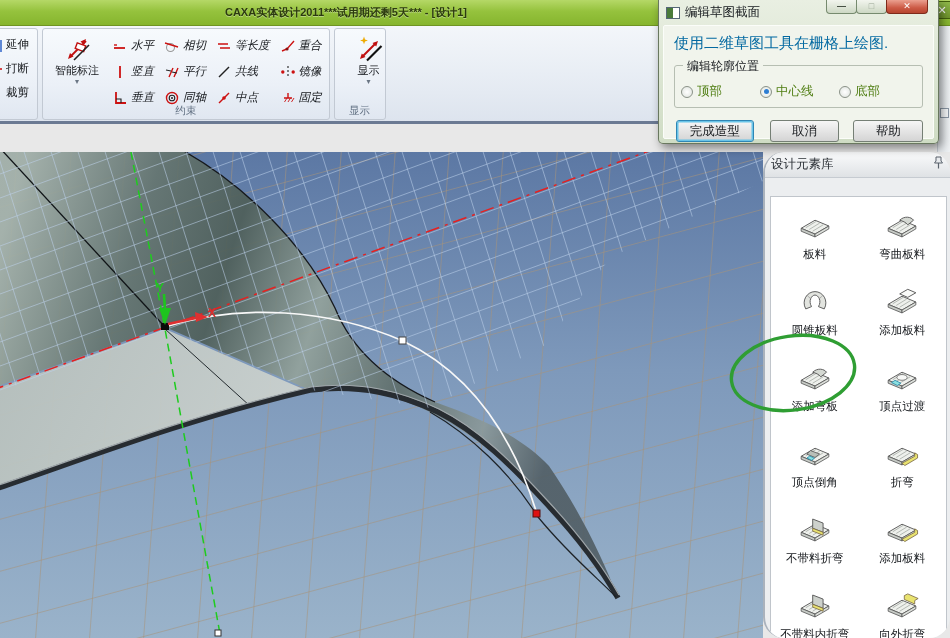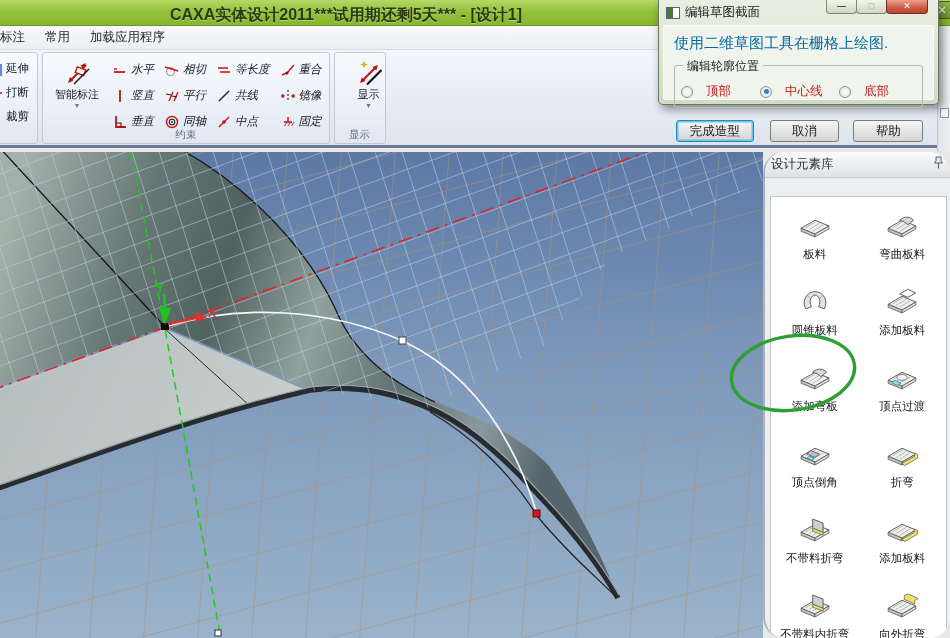--- a/index.html
+++ b/index.html
@@ -2,21 +2,21 @@
 <html><head>
 <meta charset="utf-8">
 <style>
   * { margin:0; padding:0; box-sizing:border-box; }
   html,body { width:950px; height:638px; overflow:hidden; }
   body { font-family:"Liberation Sans","DejaVu Sans",sans-serif; position:relative; background:#e8e8e8; }
   .app { position:absolute; inset:0; width:950px; height:638px; overflow:hidden; }
 
   
   .titlebar { position:relative; height:26px; background:linear-gradient(#b5d867,#95c23d 45%,#86b52e); border-bottom:1px solid #6f9423; }
-  .title-text { position:absolute; left:0; width:660px; text-align:center; top:5px; font-size:16px; color:#2c3a10; font-weight:bold; text-shadow:0 1px 0 rgba(255,255,255,.35); white-space:nowrap;padding-left:32px; }
+  .title-text { position:absolute; left:0; width:660px; text-align:center; top:5px; font-size:11px; color:#2c3a10; font-weight:bold; text-shadow:0 1px 0 rgba(255,255,255,.35); white-space:nowrap;padding-left:32px; }
   .main-close { position:absolute; right:-3px; top:1px; width:22px; height:18px; background:linear-gradient(#8fb94a,#6f942c); border:1px solid #44610e; border-radius:3px; color:#fff; font-size:11px; font-weight:bold; text-align:center; line-height:16px; }
 
   
   .menubar { height:24px; background:linear-gradient(#f8f9fa,#ecEef0); border-bottom:1px solid #d7dbe0; display:flex; align-items:center; }
   .menu-tab { font-size:12.5px; color:#1d2126; padding:3px 10px; white-space:nowrap; }
   .menu-tab:first-child { margin-left:-10px; }
 
   
   .ribbon { position:relative; height:98px; background:linear-gradient(#f3f6fa,#e4eaf2 70%,#dde4ee); border-bottom:3px solid #6b7a93; display:flex; align-items:flex-start; }
   .rgroup { position:relative; height:92px; margin:2px 2px 0 2px; border:1px solid #c2c9d3; border-radius:3px; background:linear-gradient(#f7fafd,#ebf0f7 62%,#e0e7f1); padding:3px 4px 14px 4px; }
@@ -43,33 +43,33 @@
   .panel { position:absolute; left:763px; top:152px; width:187px; height:486px; background:#eceef0; border-left:2px solid #aab2bc; overflow:hidden;border-radius:21px; }
   .panel-header { height:26px; background:linear-gradient(#fafbfc,#dfe2e5); border-bottom:1px solid #c6cbd1; display:flex; align-items:center; padding:0 6px; }
   .panel-title { font-size:12.5px; color:#2a2f35; flex:1; }
   .panel-body { position:absolute; left:5px; right:3px; top:44px; bottom:0; background:#ffffff; border:1px solid #c0c5cb; border-bottom:none; padding-top:6px; }
   .lib-grid { display:grid; grid-template-columns:1fr 1fr; }
   .lib-item { height:76px; display:flex; flex-direction:column; align-items:center; justify-content:flex-start; padding-top:8px; }
   .lib-item svg { width:40px; height:30px; }
   .lib-label { font-size:11.5px; color:#15181c; text-align:center; line-height:13px; max-width:72px; margin-top:3px; word-break:break-all; }
 
   
-  .dialog { position:absolute; left:658px; top:0; width:281px; height:105px; background:linear-gradient(#e9efe2,#cfdcc4); border:1px solid #69785f; border-top:none; border-radius:0 0 5px 5px; box-shadow:3px 4px 10px rgba(0,0,0,.45); z-index:50; }
+  .dialog { position:absolute; left:658px; top:0; width:281px; height:144px; background:linear-gradient(#e9efe2,#cfdcc4); border:1px solid #69785f; border-top:none; border-radius:0 0 5px 5px; box-shadow:3px 4px 10px rgba(0,0,0,.45); z-index:50; }
   .dlg-titlebar { height:25px; display:flex; align-items:center; padding:0 7px; }
   .dlg-title { font-size:12.5px; color:#14181c; margin-left:5px; }
   .dlg-winbtns { position:absolute; top:0; right:10px; display:flex; }
   .winbtn { width:31px; height:14px; border:1px solid #768a6e; border-top:none; border-radius:0 0 4px 4px; background:linear-gradient(#f2f5ee,#cdd8c4); color:#3a4438; font-size:9px; font-weight:bold; text-align:center; line-height:12px; margin-left:-1px; }
   .winbtn.max { color:#9aa694; }
   .winbtn.close { width:42px; background:linear-gradient(#eba08f,#cc5a45 60%,#b64530); border-color:#7e2a1a; color:#fff; }
   .dlg-body { position:absolute; left:4px; right:4px; top:25px; bottom:4px; background:#f1f4ec; border:1px solid #fbfdf9; border-radius:2px; padding:8px 10px 0 10px; }
   .dlg-intro { font-size:15px; color:#0369a1; }
   .groupbox { position:relative; border:1px solid #b6beb2; border-radius:3px; margin-top:12px; padding:17px 4px 7px 6px; }
   .groupbox-label { position:absolute; top:-8px; left:8px; background:#f1f4ec; padding:0 4px; font-size:12px; color:#15181c; }
   .radio-row { display:flex; }
-  .radio-item { display:flex; align-items:center; gap:13px; font-size:12.5px; color:#b91c1c; }
+  .radio-item { display:flex; align-items:center; gap:4px; font-size:12.5px; color:#4d7c0f; }
   .radio-dot { width:12px; height:12px; border-radius:50%; border:1px solid #8a9288; background:radial-gradient(#ffffff,#dde2dc); position:relative; }
   .radio-dot.on::after { content:""; position:absolute; left:2.5px; top:2.5px; width:5px; height:5px; border-radius:50%; background:#2d7dd2; }
   .dlg-buttons { display:flex; margin-top:12px; }
   .btn { height:22px; background:linear-gradient(#f6f6f6,#e5e5e5 50%,#d4d4d4); border:1px solid #757f75; border-radius:3px; font-size:12.5px; color:#15181c; text-align:center; line-height:20px; }
   .btn.default { border:1px solid #2f86b5; box-shadow:0 0 0 1.5px #69c4e8 inset; }
 
   
   .rightstrip { position:absolute; left:937px; top:26px; width:13px; height:126px; background:linear-gradient(90deg,#dfe3e7,#eef1f3); border-left:1px solid #c2c8cf; z-index:10; }
   .rightstrip .mini { position:absolute; left:2px; top:82px; width:9px; height:10px; background:#f4f6f8; border:1px solid #8a96a4; }
 
@@ -78,25 +78,20 @@
 </head>
 <body>
 
 <div class="app">
 
   <div class="titlebar">
     <div class="title-text">CAXA实体设计2011***试用期还剩5天*** - [设计1]</div>
     <div class="main-close">✕</div>
   </div>
 
-  <div class="menubar">
-    <div class="menu-tab">标注</div>
-    <div class="menu-tab">常用</div>
-    <div class="menu-tab">加载应用程序</div>
-  </div>
 
   <div class="ribbon">
     <div class="rgroup g-edit">
       <div class="edit-rows" id="edit-rows">
           <div class="edit-row">
             <span class="ricon16"><svg width="16" height="16" viewBox="0 0 16 16">
                 <path d="M1 9h7" stroke="#cc1111" fill="none" stroke-width="1.4"></path>
                 <polygon points="8,6 13,9 8,12" fill="#cc1111"></polygon>
                 <path d="M14 3v12" stroke="#3a6ccc" stroke-width="1.6"></path>
               </svg></span>

